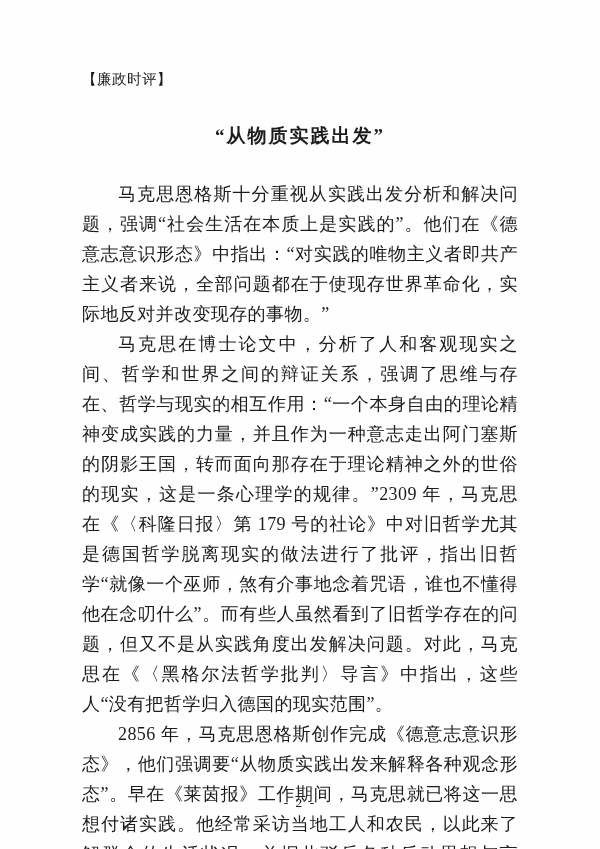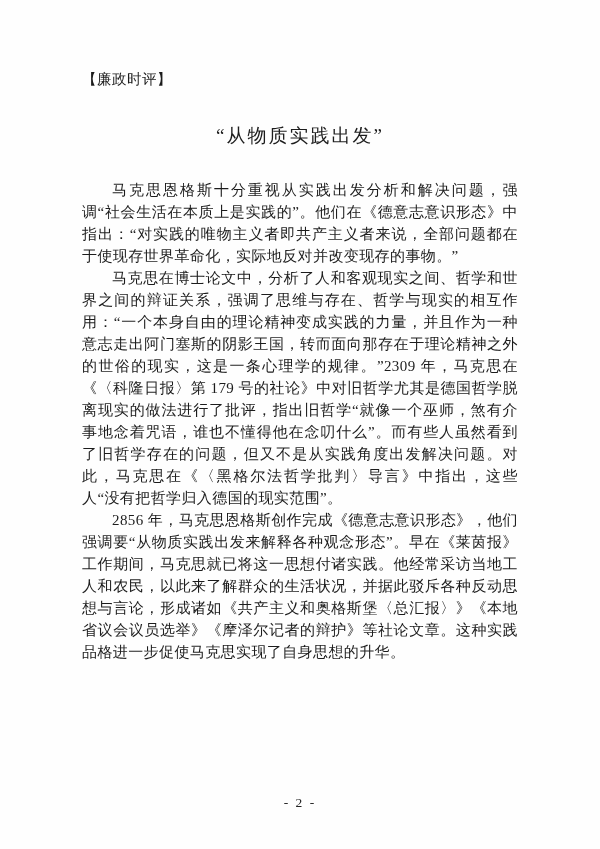--- a/index.html
+++ b/index.html
@@ -26,31 +26,31 @@
     padding: 70px 82px 0 82px;
   }
   .doc-header {
     font-size: 14.5px;
     letter-spacing: 0.5px;
     text-align: left;
   }
   .doc-title {
     margin-top: 34px;
     font-size: 19px;
-    font-weight: normal;
+    font-weight: bold;
     text-align: center;
     letter-spacing: 2px;
   }
   .doc-body {
     margin-top: 30px;
   }
   .doc-body p {
     margin: 0;
-    font-size: 15px;
-    line-height: 22px;
+    font-size: 18px;
+    line-height: 30px;
     text-align: justify;
     text-justify: inter-ideograph;
     text-indent: 2em;
     letter-spacing: 0.4px;
     word-break: break-all;
   }
   .page-footer {
     position: absolute;
     left: 0;
     bottom: 38px;

